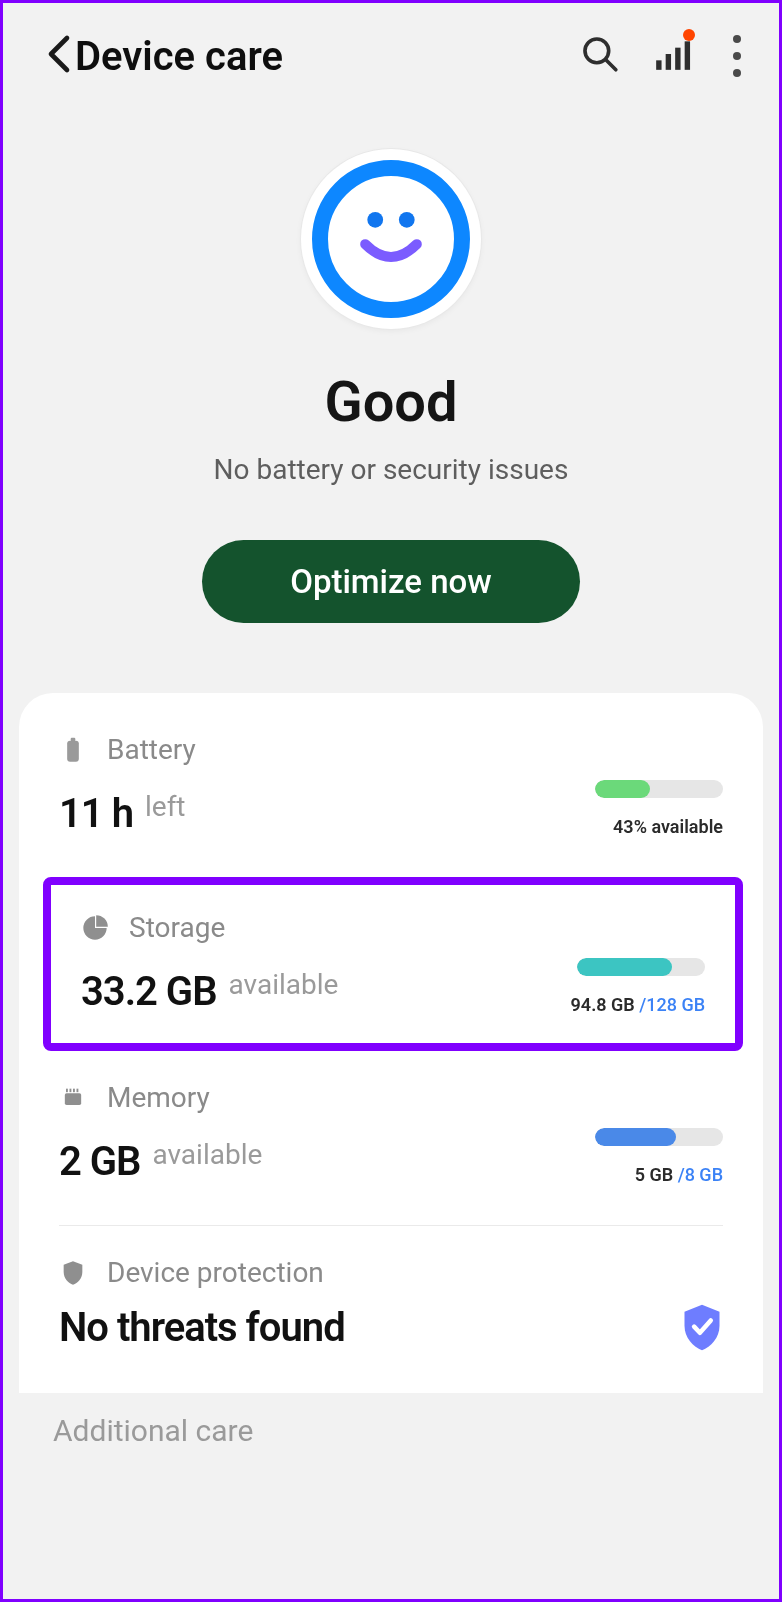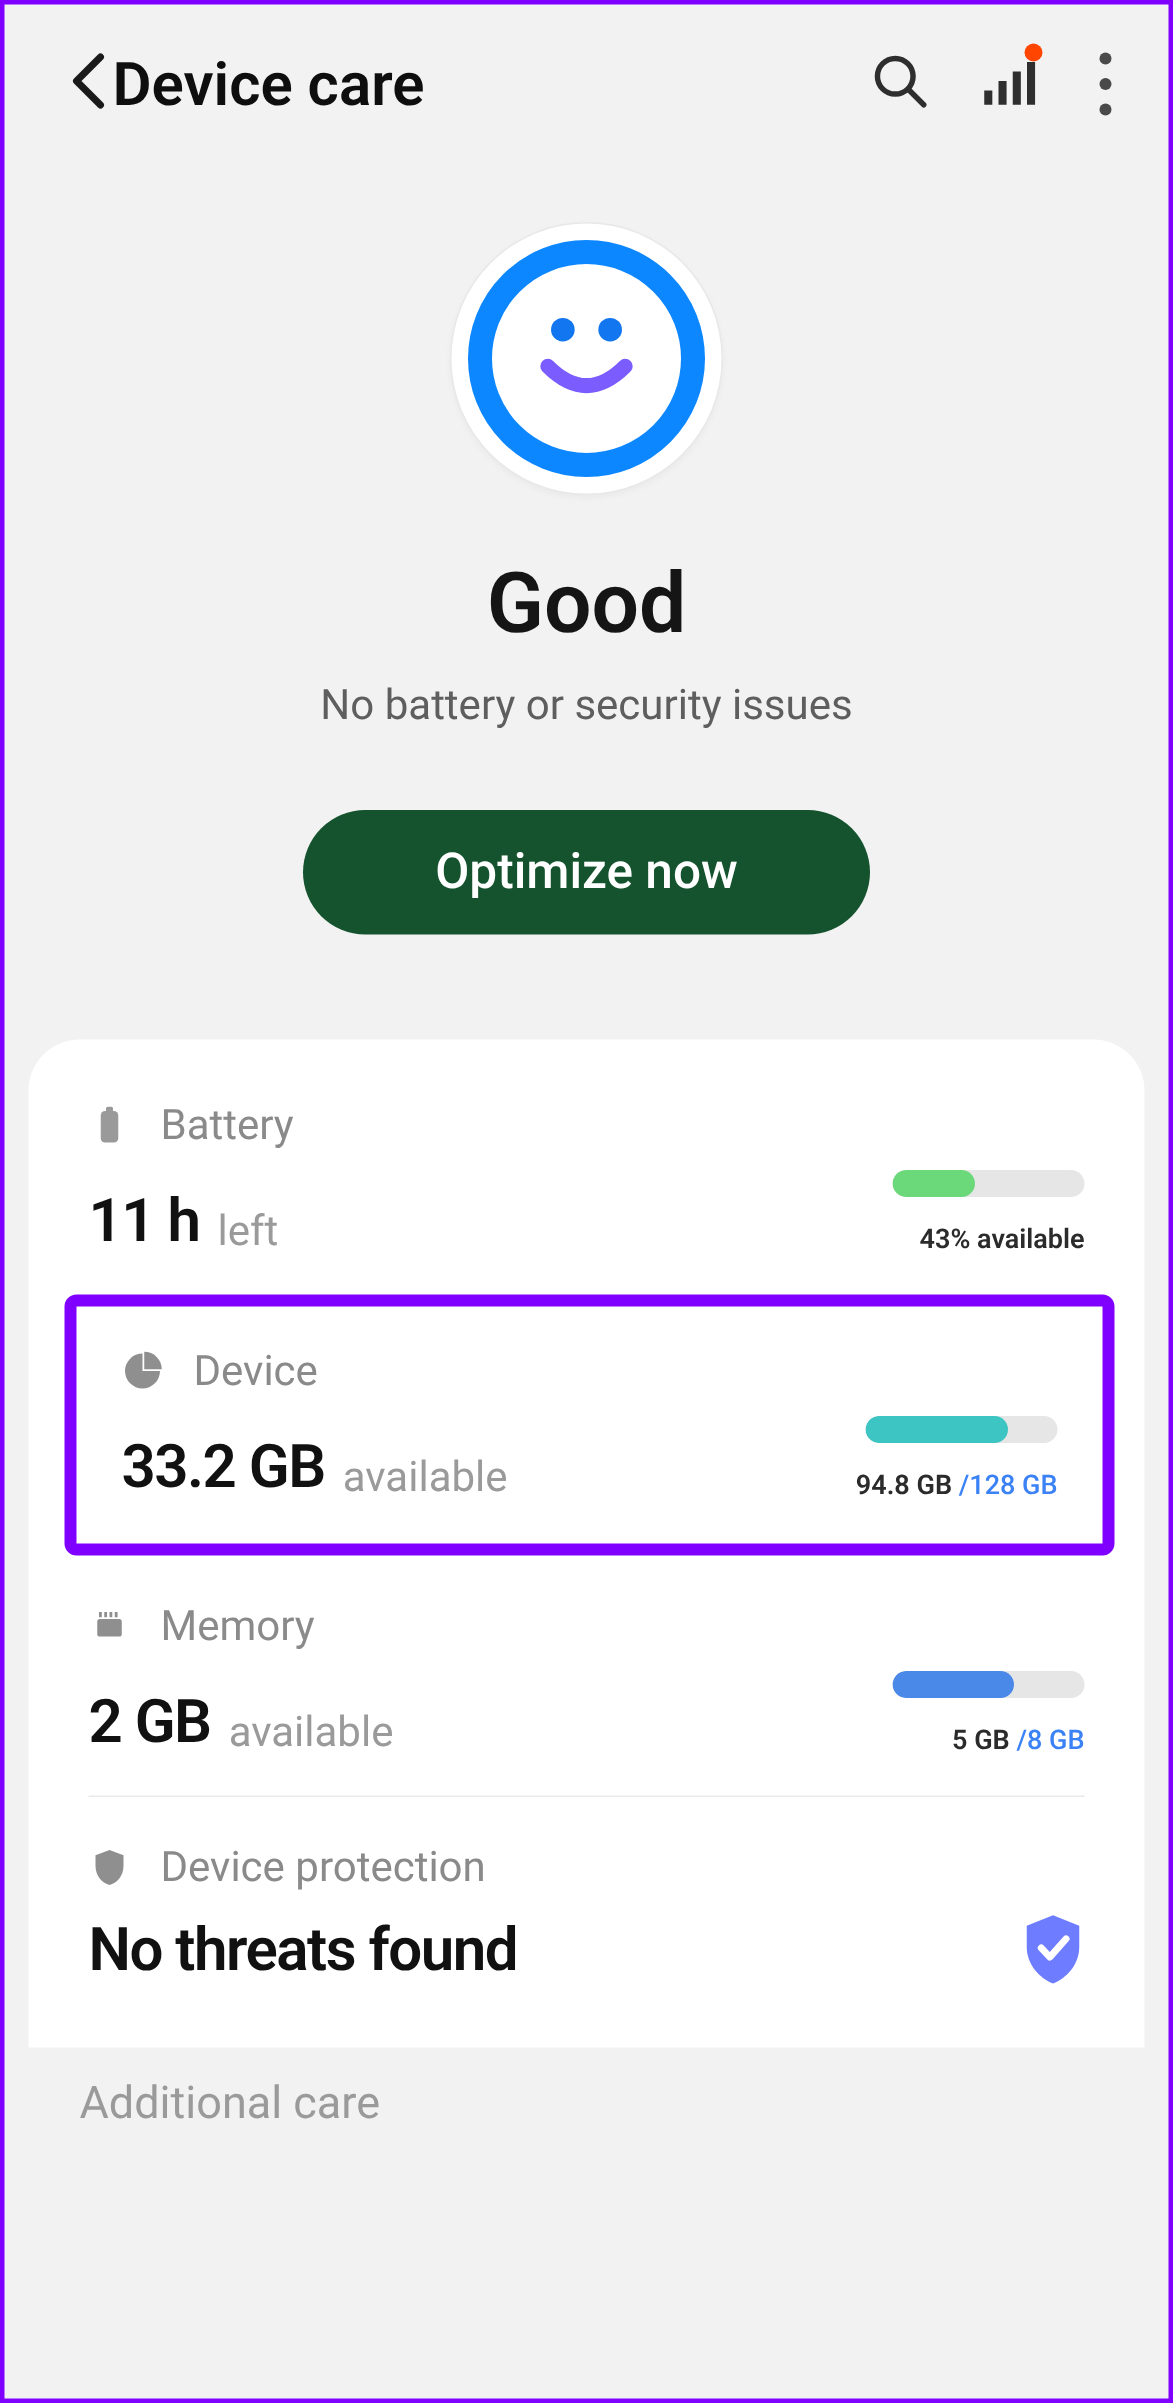--- a/index.html
+++ b/index.html
@@ -21,26 +21,26 @@
 .status-block { text-align:center; padding:48px 0 70px; }
 .smile-wrap { width:180px; height:180px; border-radius:50%; background:#fff; margin:0 auto 40px; display:flex; align-items:center; justify-content:center; box-shadow:0 0 0 1px #e8e8e8, 0 2px 6px rgba(0,0,0,.05); }
 .smile-ring { width:158px; height:158px; border-radius:50%; border:16px solid #0d87ff; display:flex; align-items:center; justify-content:center; }
 .smile-face svg { width:86px; height:86px; }
 .status-title { font-size:56px; font-weight:600; color:#151515; margin-bottom:18px; }
 .status-sub { font-size:28px; color:#5e5e5e; margin-bottom:54px; }
 .optimize-btn { display:inline-block; background:#14532d; color:#fff; font-size:33px; font-weight:500; padding:22px 88px; border-radius:48px; border:none; cursor:pointer; }
 
 
 .card { background:#fff; border-radius:34px 34px 0 0; margin:0 16px; padding:10px 0 4px; }
-.row { padding:30px 40px 26px; }
+.row { padding:30px 40px 40px; }
 .row-top { display:flex; align-items:center; gap:20px; margin-bottom:14px; }
 .row-icon svg { width:28px; height:28px; display:block; }
 .row-label { font-size:28px; color:#8a8a8a; }
 .row-body { display:flex; align-items:flex-end; justify-content:space-between; gap:20px; }
-.row-left { display:flex; align-items:flex-end; gap:12px; }
+.row-left { display:flex; align-items:flex-start; gap:12px; }
 .big-val { font-size:40px; font-weight:600; color:#111; letter-spacing:-1px; }
 .small-txt { font-size:28px; color:#9a9a9a; }
 .row-right { text-align:right; }
 .bar { width:128px; height:18px; border-radius:10px; background:#e6e6e6; overflow:hidden; margin:0 0 18px auto; }
 .bar-fill { height:100%; border-radius:10px; }
 .bar-green { background:#6bd97a; width:43%; }
 .bar-teal { background:#3cc5c2; width:74%; }
 .bar-blue { background:#4a89e8; width:63%; }
 .right-txt { font-size:18px; font-weight:600; color:#2b2b2b; }
 .right-txt .muted { color:#3b82f6; font-weight:500; }
@@ -132,21 +132,21 @@
   </div>
 
   <div class="row highlight">
     <div class="row-top">
       <span class="row-icon">
         <svg viewBox="0 0 24 24">
             <path d="M12 2 A10 10 0 1 0 22 12 L12 12 Z" fill="#8f8f8f"></path>
             <path d="M13 1 A10 10 0 0 1 23 11 L13 11 Z" fill="#8f8f8f"></path>
           </svg>
       </span>
-      <span class="row-label">Device</span>
+      <span class="row-label">Storage</span>
     </div>
     <div class="row-body">
       <div class="row-left">
         <span class="big-val">33.2 GB</span>
         <span class="small-txt">available</span>
       </div>
       <div class="row-right">
         <div class="bar">
             <div class="bar-fill bar-teal"></div>
           </div>

